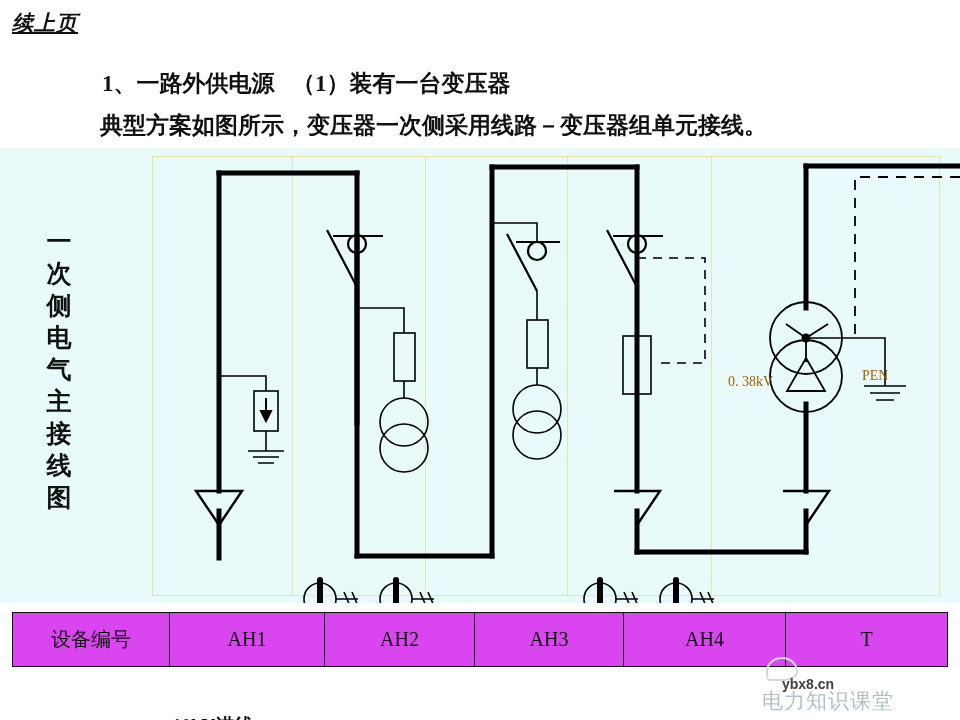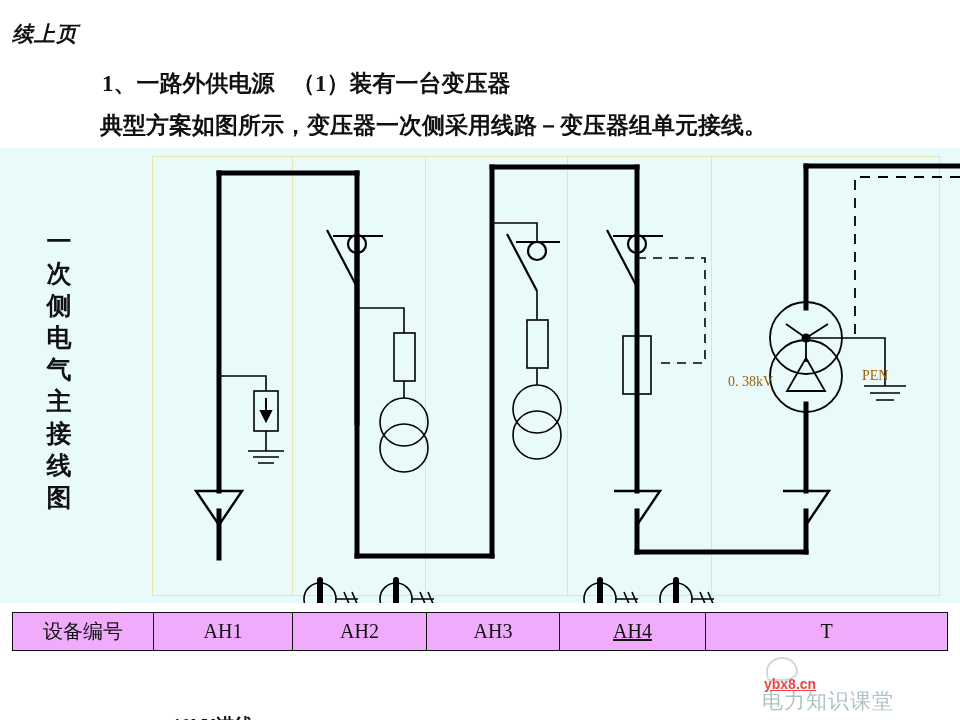--- a/index.html
+++ b/index.html
@@ -7,22 +7,22 @@
     width:960px;height:720px;
     background:#ffffff;
     font-family:"Liberation Serif","DejaVu Serif",serif;
     overflow:hidden;position:relative;
   }
   #root{position:relative;width:960px;height:720px;}
 
   
   .hdr{position:absolute;color:#111;white-space:nowrap;}
   #cont-page{
-    left:12px;top:20px;font-size:21px;font-weight:700;font-style:italic;
-    font-family:"Liberation Serif",serif;letter-spacing:1px;
+    left:12px;top:9px;font-size:21px;font-weight:700;font-style:italic;
+    font-family:"Liberation Serif",serif;letter-spacing:1px;text-decoration:underline;
   }
   #h-title{left:82px;top:26px;font-size:24px;font-weight:700;}
   #h-sub1{left:102px;top:68px;font-size:23px;font-weight:700;}
   #h-sub2{left:292px;top:68px;font-size:23px;font-weight:700;}
   #h-desc{left:100px;top:110px;font-size:23px;font-weight:700;}
 
   
   #diagram{
     position:absolute;left:0;top:148px;width:960px;height:455px;
     background:#e8fafa;
@@ -51,44 +51,44 @@
   #lab-10kv{left:742px;top:466px;}
 
   
   #tbl{
     position:absolute;left:12px;top:612px;width:936px;
     border-collapse:collapse;table-layout:fixed;
   }
   #tbl td{
     border:1px solid #111;
     height:37px;text-align:center;vertical-align:middle;
-    font-size:20px;color:#111;background:#f0abfc;
+    font-size:20px;color:#111;background:#d946ef;
     font-family:"Liberation Serif","DejaVu Serif",serif;
-    padding:0;
+    padding:8px;
   }
   .c0{width:140px;}
   .c1{width:138px;}
   .c2{width:133px;margin-left:36px;}
   .c3{width:132px;}
-  .c4{width:145px;text-decoration:underline;}
+  .c4{width:145px;}
   .c5{width:auto;}
 
   
   #wm{
     position:absolute;left:762px;top:655px;
     font-size:21px;color:#9fb7bd;opacity:.85;white-space:nowrap;
     font-family:"Liberation Sans",sans-serif;letter-spacing:1px;margin-top:32px;
   }
   #wm-bubble{
     position:absolute;left:766px;top:657px;width:28px;height:20px;
     border:2px solid #cfd9da;border-radius:50% 50% 50% 10%/60% 60% 40% 40%;
   }
   #wm-url{
-    position:absolute;left:764px;top:676px;font-size:14px;
-    color:#ef4444;font-family:"Liberation Sans",sans-serif;font-weight:700;text-decoration:underline;
+    position:absolute;left:782px;top:676px;font-size:14px;
+    color:#404040;font-family:"Liberation Sans",sans-serif;font-weight:700;
   }
 </style>
 </head>
 <body>
 
 <div id="root">
 
   <div class="hdr" id="cont-page">续上页</div>
   <div class="hdr" id="h-sub1">1、一路外供电源</div>
   <div class="hdr" id="h-sub2">（1）装有一台变压器</div>

